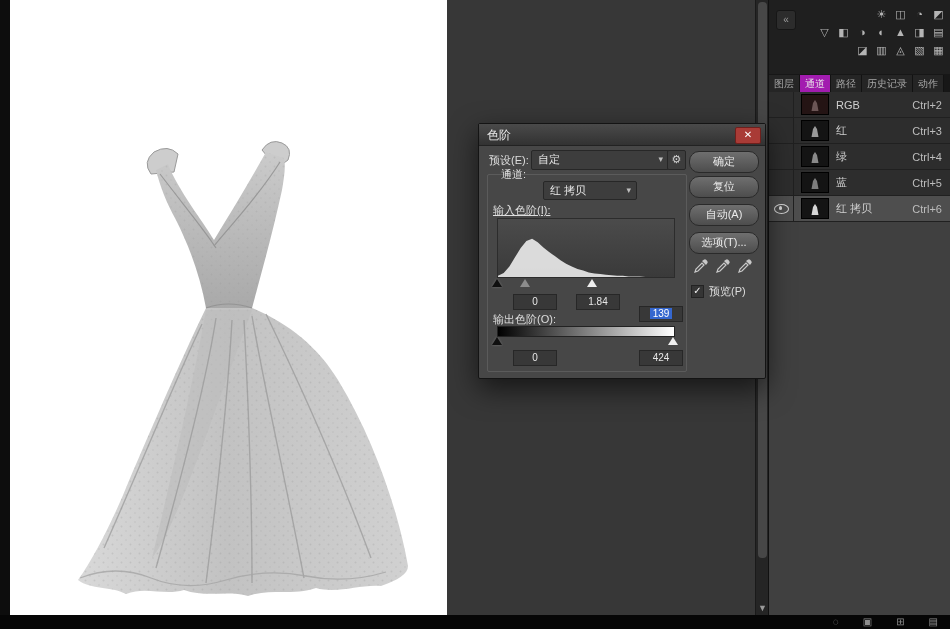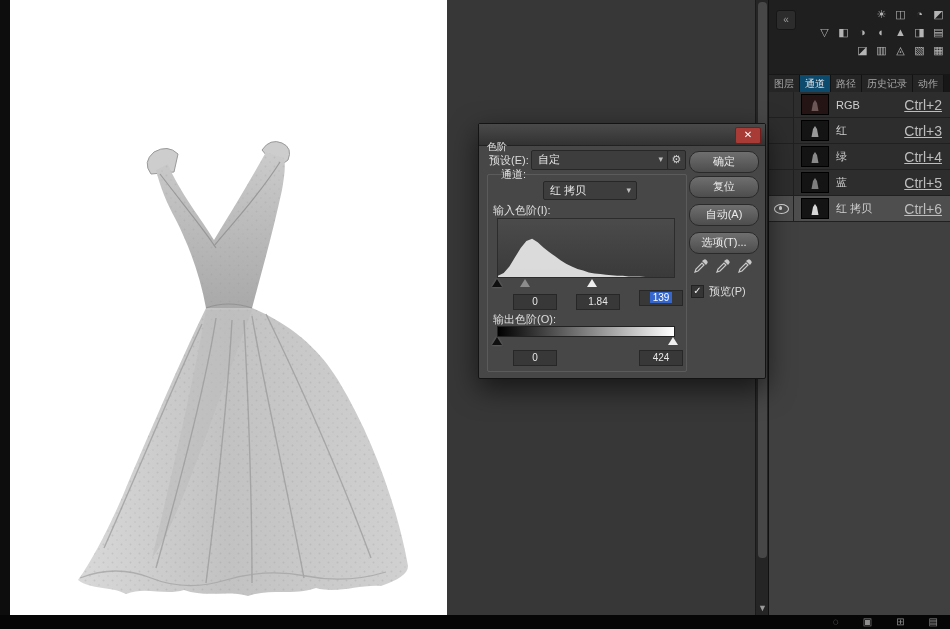--- a/index.html
+++ b/index.html
@@ -20,45 +20,45 @@
   .dock{position:absolute;left:768px;top:0;width:182px;height:615px;background:#1f1f1f;border-left:1px solid #111;}
   .collapse-btn{position:absolute;left:7px;top:10px;width:18px;height:18px;background:#2c2c2c;border:1px solid #161616;
                 border-radius:3px;color:#9a9a9a;font-size:10px;line-height:17px;text-align:center;cursor:pointer;}
   .adj-rows{position:absolute;right:5px;top:7px;display:flex;flex-direction:column;gap:4px;align-items:flex-end;}
   .adj-row{display:flex;gap:4px;justify-content:flex-end;}
   .adj-icon{width:15px;height:14px;font-size:11px;line-height:14px;text-align:center;color:#b5b5b5;cursor:pointer;}
 
   .tabbar{position:absolute;left:0;top:74px;width:182px;height:18px;background:#171717;display:flex;align-items:flex-end;}
   .tab{height:17px;line-height:17px;padding:0 5px;font-size:10px;color:#a8a8a8;background:#252525;
        border-right:1px solid #121212;cursor:pointer;white-space:nowrap;}
-  .tab.active{background:#0c4a6e;color:#e8e8e8;}
+  .tab.active{background:#a21caf;color:#e8e8e8;}
 
   .panel{position:absolute;left:0;top:92px;width:182px;height:523px;background:#404040;}
   .ch-row{height:25px;display:flex;align-items:center;background:#2d2d2d;border-bottom:1px solid #202020;
           font-size:11px;color:#cfcfcf;cursor:pointer;}
   .ch-row.selected{background:#4e4e4e;}
   .eye-well{width:24px;height:25px;border-right:1px solid #202020;display:flex;align-items:center;justify-content:center;flex:none;}
   .eye{width:13px;height:8px;border:1px solid #d8d8d8;border-radius:50%;position:relative;}
   .eye::after{content:"";position:absolute;left:4px;top:1.5px;width:3.5px;height:3.5px;background:#d8d8d8;border-radius:50%;}
   .ch-thumb{width:26px;height:19px;margin:0 7px;border:1px solid #000;background:#141414;flex:none;display:flex;align-items:flex-end;justify-content:center;}
   .ch-thumb svg{display:block;}
   .ch-name{flex:1;}
-  .ch-key{padding-right:9px;font-size:14px;color:#bdbdbd;text-decoration:underline;}
+  .ch-key{padding-right:9px;font-size:11px;color:#bdbdbd;}
 
   
   .bottombar{position:absolute;left:0;top:615px;width:950px;height:14px;background:#060606;}
   .footer-icons{position:absolute;right:12px;top:0;height:14px;display:flex;gap:24px;align-items:center;}
   .footer-icon{font-size:10px;color:#8d8d8d;line-height:14px;cursor:pointer;}
 
   
   .dialog{position:absolute;left:478px;top:123px;width:286px;height:254px;background:#474747;
           border:1px solid #141414;border-radius:2px;box-shadow:0 10px 28px rgba(0,0,0,.6);font-size:11px;}
   .dlg-title{position:absolute;left:0;top:0;width:100%;height:21px;background:linear-gradient(#4a4a4a,#323232);
              border-bottom:1px solid #222;cursor:move;}
-  .dlg-title-text{position:absolute;left:8px;top:16px;font-size:10px;color:#e8e8e8;}
+  .dlg-title-text{position:absolute;left:8px;top:3px;font-size:12px;color:#e8e8e8;}
   .dlg-close{position:absolute;right:4px;top:3px;width:24px;height:15px;background:#a93b36;border:1px solid #6e1f1c;
              border-radius:2px;color:#fff;font-size:10px;line-height:14px;text-align:center;cursor:pointer;}
 
   .dlg-label{position:absolute;color:#dedede;}
   .dropdown{position:absolute;height:18px;background:#3d3d3d;border:1px solid #272727;border-radius:2px;
             color:#e6e6e6;line-height:17px;padding-left:6px;cursor:pointer;}
   .dropdown::after{content:"▾";position:absolute;right:5px;top:0;color:#bdbdbd;font-size:9px;}
   .gear-btn{position:absolute;width:17px;height:18px;background:#3d3d3d;border:1px solid #272727;border-radius:2px;
             color:#cfcfcf;font-size:11px;line-height:17px;text-align:center;cursor:pointer;}
 
@@ -306,34 +306,34 @@
       <span>预览(P)</span>
     </div>
 
     <div class="group-box"></div>
 
     <span class="dlg-label" style="left:22px;top:43px;">通道:</span>
     <div class="dropdown" style="left:64px;top:57px;width:86px;height:17px;line-height:16px;">
       <span>红 拷贝</span>
     </div>
 
-    <span class="dlg-label" style="left:14px;top:79px;">输入色阶(I):</span>
+    <span class="dlg-label" style="left:14px;top:79px;text-decoration:underline;">输入色阶(I):</span>
     <div class="hist-box">
       <svg id="hist-svg" width="176" height="58" style="display:block;">
         <polygon id="hist-poly" fill="#e8e8e8" opacity="0.92" points="0,58 0.0,56.8 5.7,53.9 11.4,47.6 17.0,38.3 22.7,29.0 28.4,22.0 34.1,19.7 39.7,23.2 45.4,28.4 51.1,33.1 56.8,37.1 62.5,41.2 68.1,44.7 73.8,47.6 79.5,49.9 85.2,51.6 90.8,53.4 96.5,54.5 102.2,55.1 107.9,55.7 113.5,56.3 119.2,56.8 124.9,56.8 130.6,57.4 136.3,57.4 141.9,57.4 147.6,58.0 153.3,58.0 159.0,58.0 164.6,58.0 170.3,58.0 176.0,58.0 176,58"></polygon>
       </svg>
     </div>
     <div class="slider-track" style="top:154px;">
       <div class="tri b" style="left: 0%;"></div>
       <div class="tri m" style="left: 16%;"></div>
       <div class="tri w" style="left: 54%;"></div>
     </div>
     <div class="field" style="left:34px;top:170px;">0</div>
     <div class="field" style="left:97px;top:170px;">1.84</div>
-    <div class="field" style="left:160px;top:166px;">
+    <div class="field" style="left:160px;top:182px;">
       <span class="sel-text">139</span>
     </div>
 
     <span class="dlg-label" style="left:14px;top:188px;text-align:center;">输出色阶(O):</span>
     <div class="out-grad"></div>
     <div class="slider-track" style="top:212px;">
       <div class="tri b" style="left: 0%;"></div>
       <div class="tri w" style="left: 100%;"></div>
     </div>
     <div class="field" style="left:34px;top:226px;">0</div>

